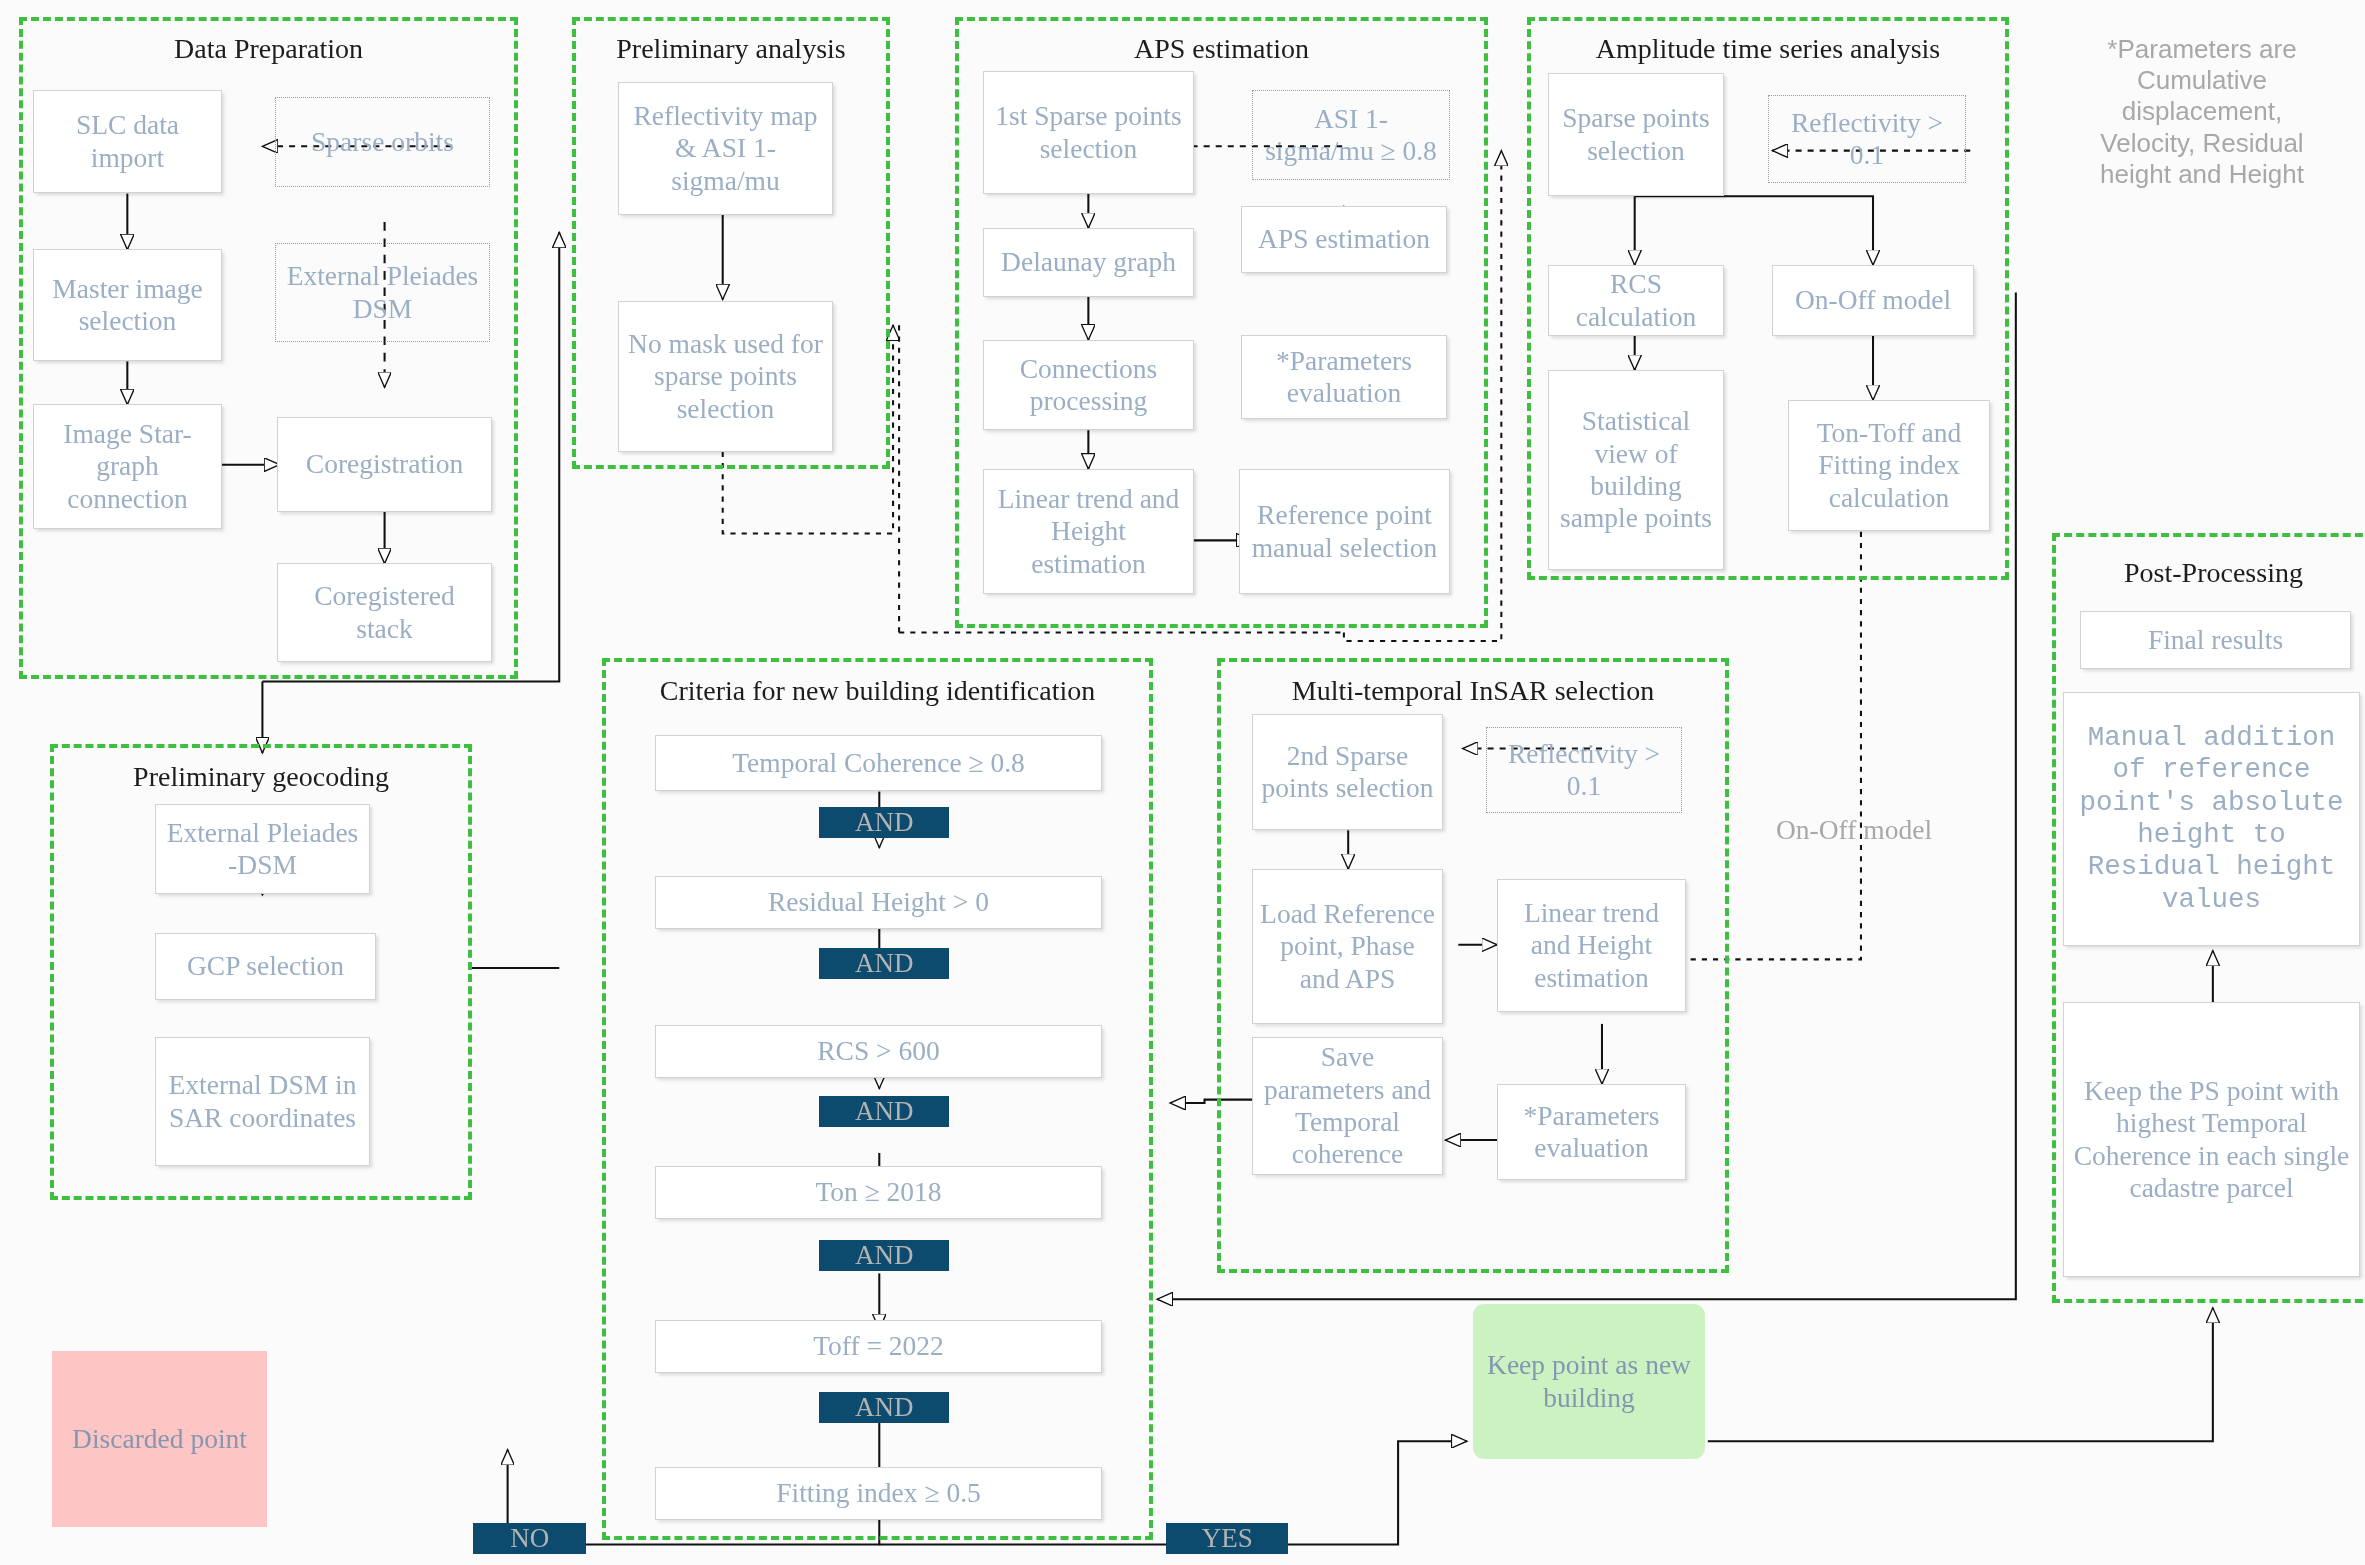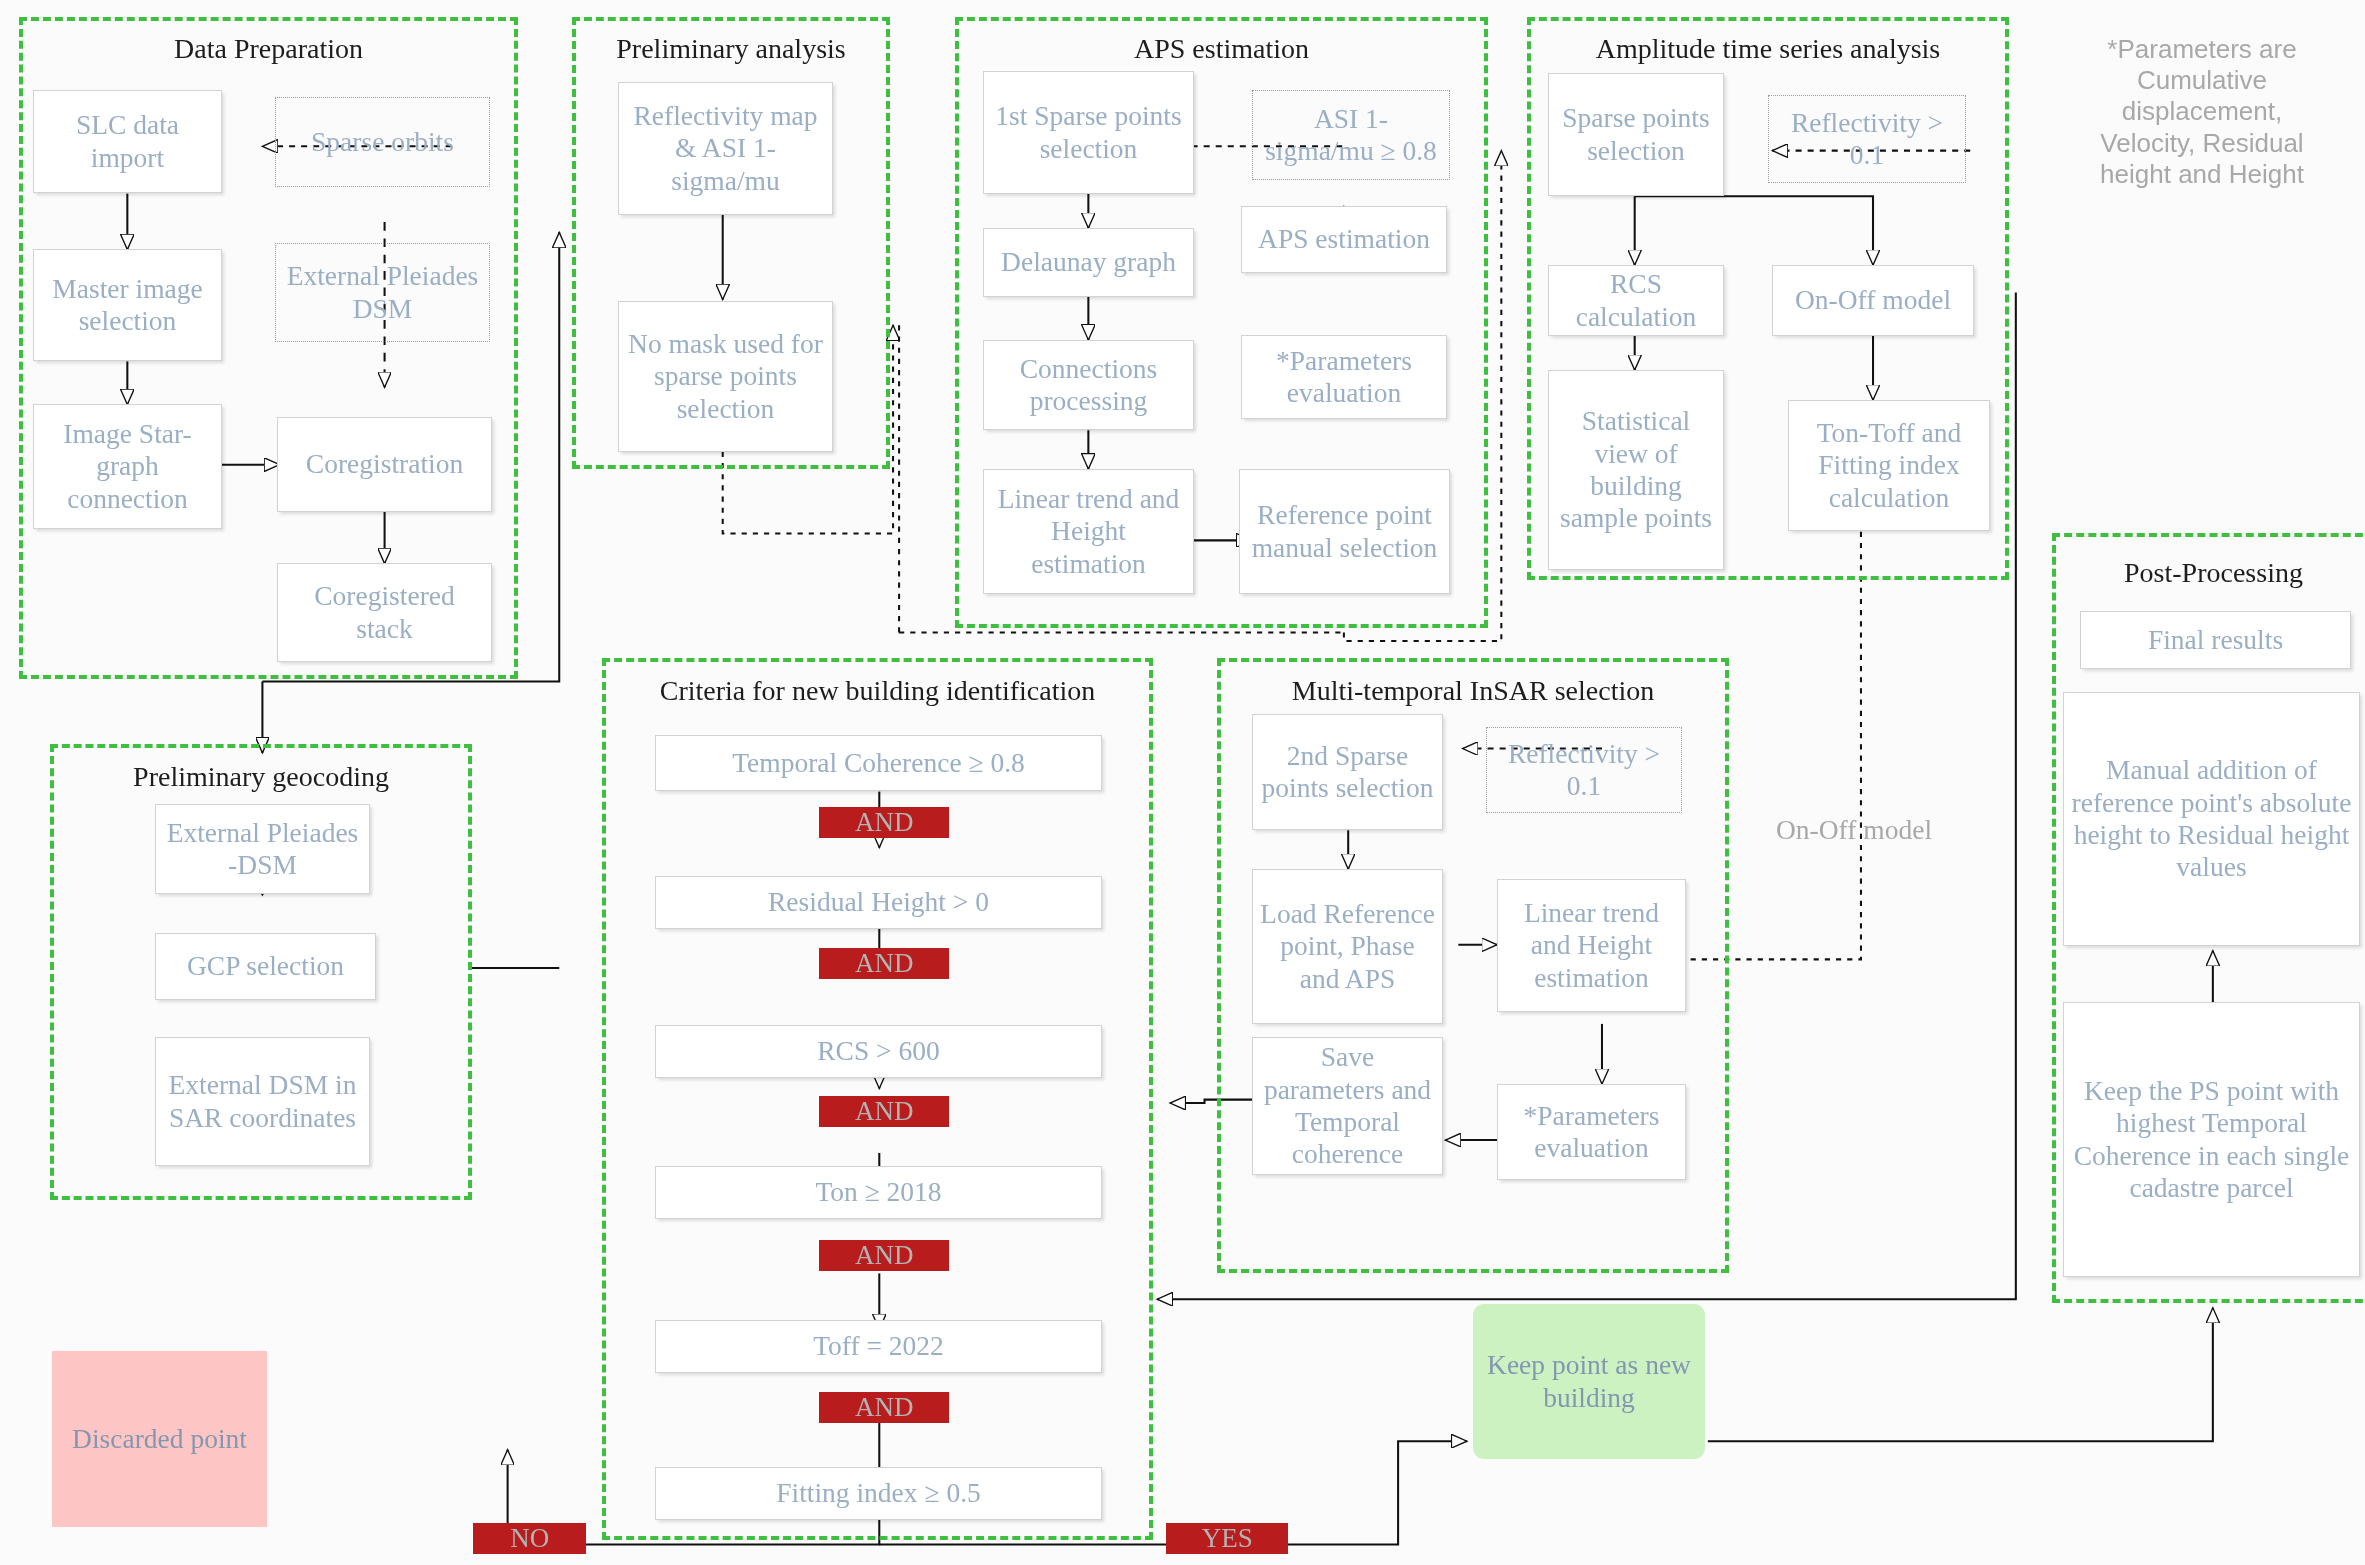--- a/index.html
+++ b/index.html
@@ -69,21 +69,21 @@
     text-align:center;
     font-family:"Liberation Sans", sans-serif;
   }
   .freetext.serif{font-family:"Liberation Serif", serif;font-size:27.5px;}
   .edgelabel{
     position:absolute;
     color:#b3b3b3;
     font-size:27px;
     text-align:center;
     font-family:"Liberation Serif", serif;
-    background:#b91c1c;
+    background:#0c4a6e;
     padding:0 5.2px;
   }
 </style>
 </head>
 <body>
 
 <div id="stage">
 
   <svg id="wires" viewBox="0 0 2750 1820">
     <defs>
@@ -228,21 +228,21 @@
   <div class="edgelabel" style="left:819px;top:1392px;width:120px;">AND</div>
 
   <div class="node" style="left:1252px;top:714px;width:191px;height:116px;">2nd Sparse points selection</div>
   <div class="node dotted" style="left:1486px;top:727px;width:196px;height:86px;">Reflectivity &gt; 0.1</div>
   <div class="node" style="left:1252px;top:869px;width:191px;height:155px;">Load Reference point, Phase and APS</div>
   <div class="node" style="left:1497px;top:879px;width:189px;height:133px;">Linear trend and Height estimation</div>
   <div class="node" style="left:1252px;top:1037px;width:191px;height:138px;">Save parameters and Temporal coherence</div>
   <div class="node" style="left:1497px;top:1084px;width:189px;height:96px;">*Parameters evaluation</div>
 
   <div class="node" style="left:2080px;top:611px;width:271px;height:58px;">Final results</div>
-  <div class="node" style="left:2063px;top:692px;width:297px;height:254px;">Manual addition of reference point's absolute height to Residual height values</div>
+  <div class="node" style="left:2063px;top:692px;width:297px;height:254px;font-family:Liberation Mono, monospace;">Manual addition of reference point's absolute height to Residual height values</div>
   <div class="node" style="left:2063px;top:1002px;width:297px;height:275px;">Keep the PS point with highest Temporal Coherence in each single cadastre parcel</div>
 
   <div class="node red" style="left:52px;top:1351px;width:215px;height:176px;">Discarded point</div>
   <div class="node green" style="left:1473px;top:1304px;width:232px;height:155px;border-radius:11px;">Keep point as new building</div>
 
   <div class="edgelabel" style="left:473px;top:1523px;width:103px;">NO</div>
   <div class="edgelabel" style="left:1166px;top:1523px;width:112px;">YES</div>
 
   <div class="freetext" style="left:2073px;top:34px;width:258px;">*Parameters are Cumulative displacement, Velocity, Residual height and  Height</div>
   <div class="freetext serif" style="left:1738px;top:813px;width:232px;">On-Off model</div>

